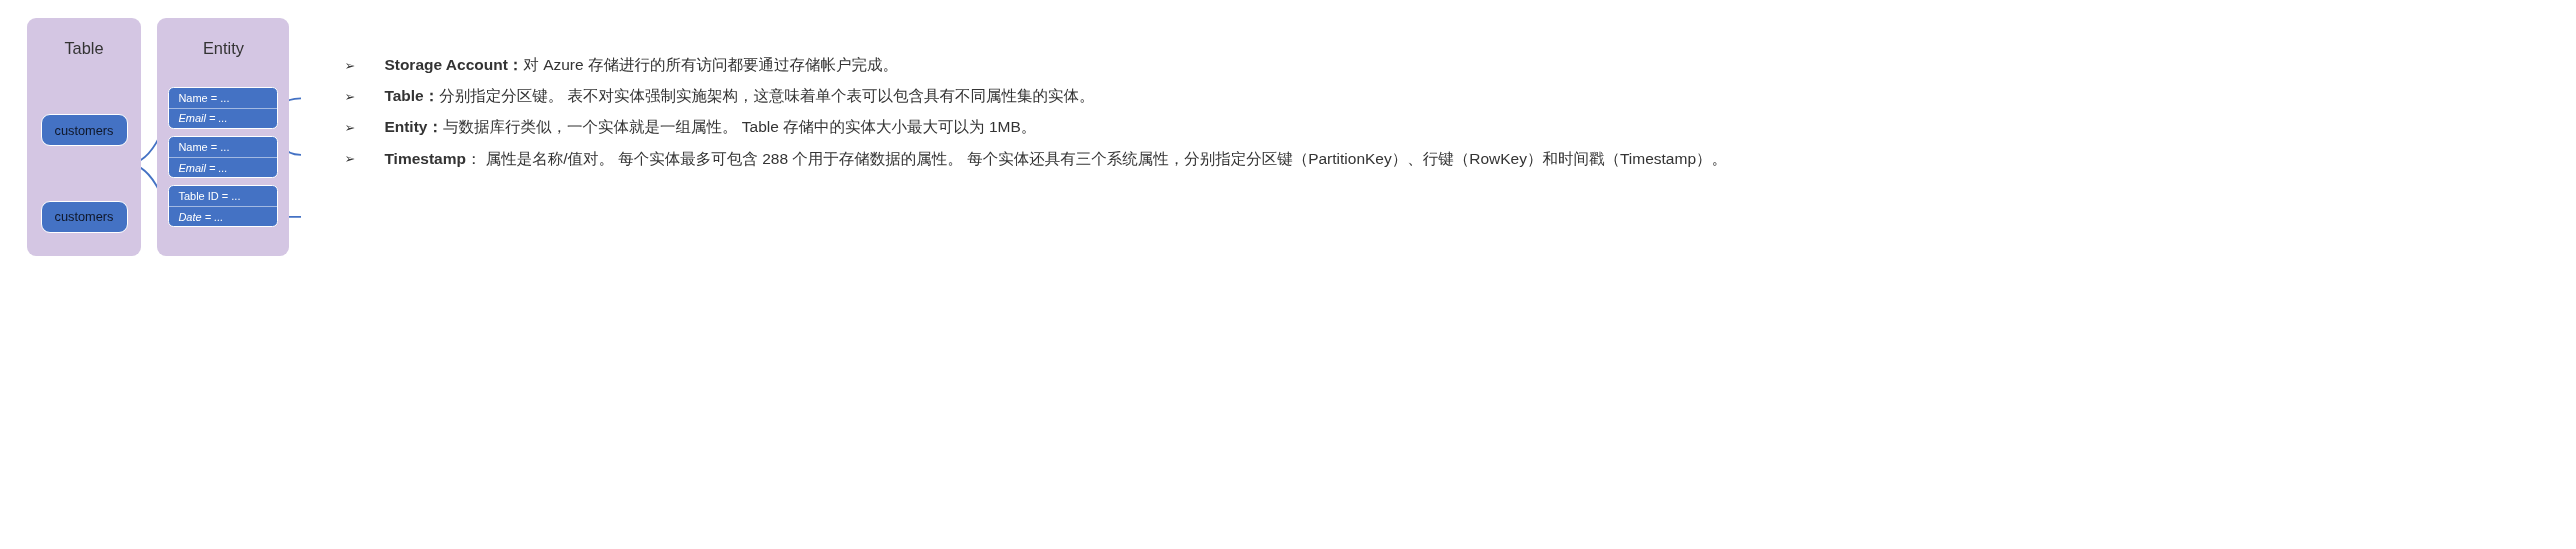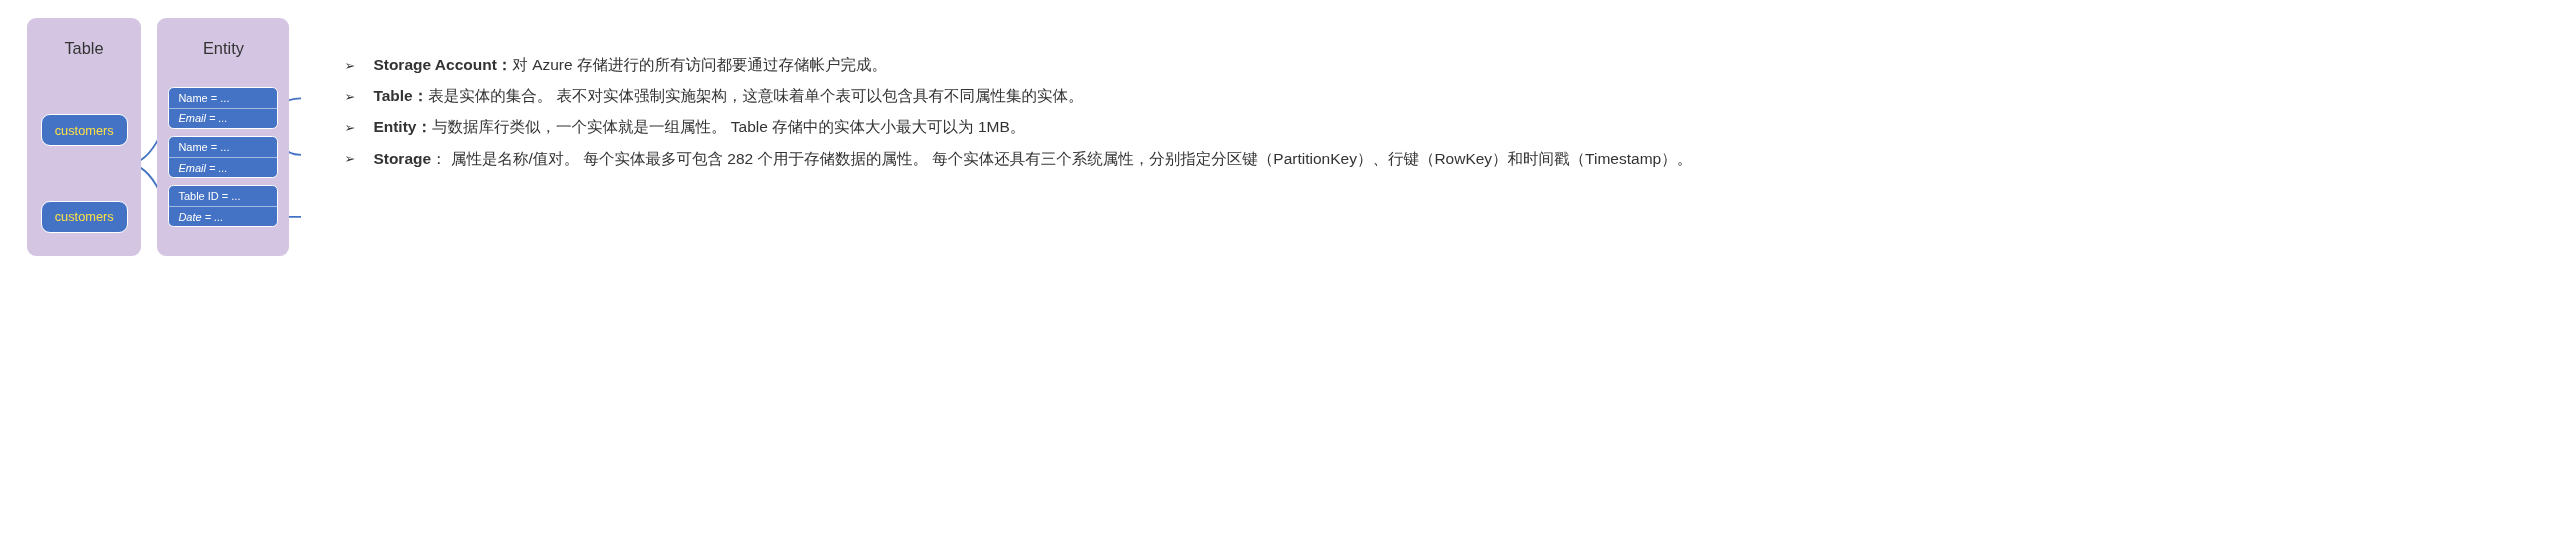--- a/index.html
+++ b/index.html
@@ -37,25 +37,25 @@
       margin-bottom: 16.4px;
       line-height: 1.3;
       min-height: 44px;
       display: flex;
       align-items: center;
       justify-content: center;
     }
     .node {
       background: #4472c4;
       border: 1.8px solid #fff;
-      color: #fde047;
+      color: #0f172a;
       border-radius: 9px;
       padding: 7.3px 12.8px;
       font-size: 12.8px;
-      text-align: right;
+      text-align: center;
       min-width: 87px;
       margin-bottom: 9px;
     }
     .entity-node {
       background: #4472c4;
       border: 1.8px solid #fff;
       color: #fff;
       border-radius: 5.5px;
       font-size: 11px;
       min-width: 110px;
@@ -91,21 +91,21 @@
     .desc-item {
       display: flex;
       margin-bottom: 1.8px;
     }
     .bullet {
       flex-shrink: 0;
       width: 29px;
       font-size: 12.8px;
       padding-top: 3.7px;
     }
-    .desc-body { flex: 1; }
+    .desc-body { flex: 1; margin-left: 11px; }
     .term { font-weight: bold; }
     .colon-full { font-weight: bold; }
   </style>
 </head>
 <body>
 
 <div class="diagram">
   <svg class="connectors" width="402" height="292" viewBox="0 0 440 320">
     <path d="M 110 160 Q 130 160 145 130 Q 155 118 165 118" stroke="#4472c4" stroke-width="2" fill="none"></path>
     <path d="M 110 160 Q 130 160 145 190 Q 155 218 165 218" stroke="#4472c4" stroke-width="2" fill="none"></path>
@@ -145,29 +145,29 @@
 <div class="desc">
   <div class="desc-item">
     <div class="bullet">➢</div>
     <div class="desc-body">
       <span class="term">Storage Account</span><span class="colon-full">：</span><span>对 Azure 存储进行的所有访问都要通过存储帐户完成。</span>
     </div>
   </div>
   <div class="desc-item">
     <div class="bullet">➢</div>
     <div class="desc-body">
-      <span class="term">Table</span><span class="colon-full">：</span><span>表是实体的集合。 表不对实体强制实施架构，这意味着单个表可以包含具有不同属性集的实体。</span>
+      <span class="term">Table</span><span class="colon-full">：</span><span>分别指定分区键。 表不对实体强制实施架构，这意味着单个表可以包含具有不同属性集的实体。</span>
     </div>
   </div>
   <div class="desc-item">
     <div class="bullet">➢</div>
     <div class="desc-body">
       <span class="term">Entity</span><span class="colon-full">：</span><span>与数据库行类似，一个实体就是一组属性。 Table 存储中的实体大小最大可以为 1MB。</span>
     </div>
   </div>
   <div class="desc-item">
     <div class="bullet">➢</div>
     <div class="desc-body">
-      <span class="term">Storage</span><span>：</span><span> 属性是名称/值对。 每个实体最多可包含 282 个用于存储数据的属性。 每个实体还具有三个系统属性，分别指定分区键（PartitionKey）、行键（RowKey）和时间戳（Timestamp）。</span>
+      <span class="term">Timestamp</span><span>：</span><span> 属性是名称/值对。 每个实体最多可包含 288 个用于存储数据的属性。 每个实体还具有三个系统属性，分别指定分区键（PartitionKey）、行键（RowKey）和时间戳（Timestamp）。</span>
     </div>
   </div>
 </div>
 
 
 </body></html>

